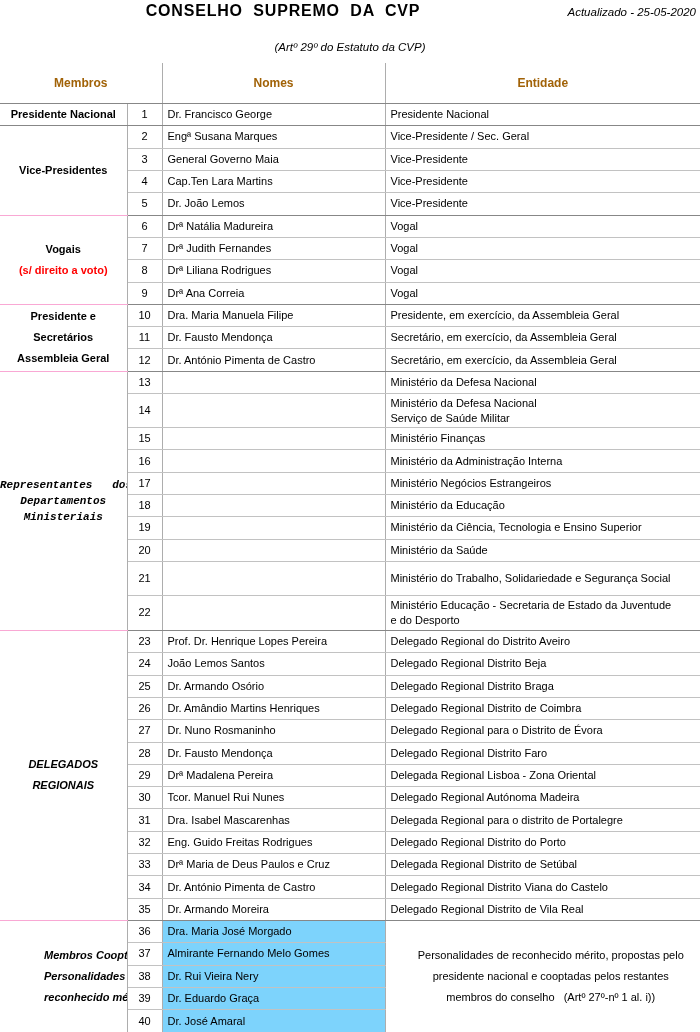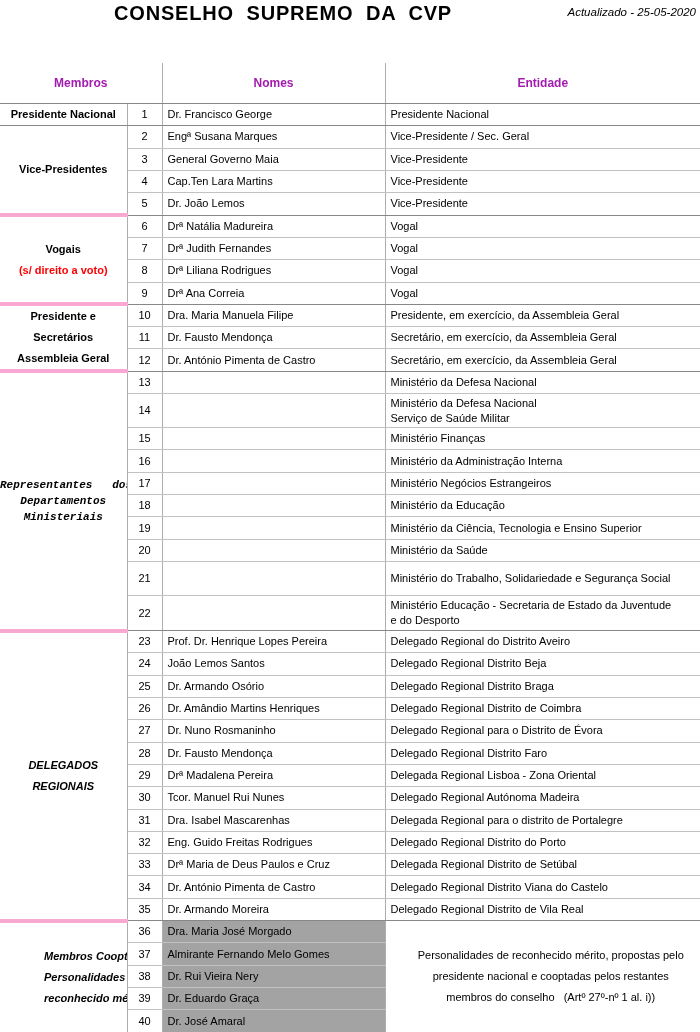--- a/index.html
+++ b/index.html
@@ -3,71 +3,72 @@
 <meta charset="utf-8">
 <style>
   html,body{margin:0;padding:0;}
   body{
     width:700px;height:1032px;overflow:hidden;background:#ffffff;color:#000;
     font-family:"Liberation Sans",sans-serif;
   }
   .page{position:relative;width:700px;height:1032px;}
   .title{
     position:absolute;top:2px;left:283px;transform:translateX(-50%);
-    font-size:20px;font-weight:bold;letter-spacing:0.8px;white-space:pre;
+    font-size:16px;font-weight:bold;letter-spacing:0.8px;white-space:pre;
   }
   .updated{
     position:absolute;top:6px;right:4px;
     font-size:11.5px;font-style:italic;white-space:pre;
   }
   .subtitle{
     position:absolute;top:41px;left:0;width:700px;text-align:center;
     font-size:11.5px;font-style:italic;white-space:pre;
   }
   table{
     position:absolute;top:63px;left:0;width:700px;
     border-collapse:collapse;table-layout:fixed;
   }
   th{
-    height:40px;padding:0;font-size:12px;font-weight:bold;color:#a21caf;
+    height:40px;padding:0;font-size:12px;font-weight:bold;color:#a16207;
     text-align:center;vertical-align:middle;
     border-bottom:1px solid #878787;
   }
   th.vline{border-right:1px solid #adadad;}
   tr{height:22.32px;}
   tr.t34{height:34px;padding-left:8px;}
   tr.t35{height:35px;padding-left:8px;}
   td{
     padding:0;font-size:11px;line-height:15px;vertical-align:middle;
     border-right:1px solid #adadad;border-bottom:1px solid #c2c2c2;
     overflow:hidden;
   }
   td.mem{
     text-align:center;font-weight:bold;
-    border-bottom:4px solid #f9a8d4;
+    border-bottom:1px solid #f9a8d4;
   }
   td.mem.it{font-style:italic;}
   .ln{display:block;white-space:pre;line-height:21px;}
   td.mem.tight .ln{line-height:16px;font-family:Liberation Mono, monospace;}
   .red{color:#ff0000;}
   td.num{text-align:center;}
   td.nam{padding-left:5px;white-space:pre;}
   td.ent{padding-left:5px;white-space:pre;border-right:none;}
   td.ent.center{padding-left:16px;text-align:center;line-height:21px;}
   tr.glast td{border-bottom:1px solid #878787;margin-left:28px;}
   tr.rlast td{border-bottom:none;}
   td.nobb{border-bottom:none;padding-left:44px;}
-  td.shade{background:#a3a3a3;}
+  td.shade{background:#7dd3fc;}
 </style>
 </head>
 <body>
 
 <div class="page">
   <div class="title">CONSELHO  SUPREMO  DA  CVP</div>
   <div class="updated">Actualizado - 25-05-2020</div>
+  <div class="subtitle">(Artº 29º do Estatuto da CVP)</div>
 
   <table>
     <colgroup>
         <col style="width:127px">
         <col style="width:35px">
         <col style="width:223px">
         <col style="width:315px">
       </colgroup>
 
     <tbody>

